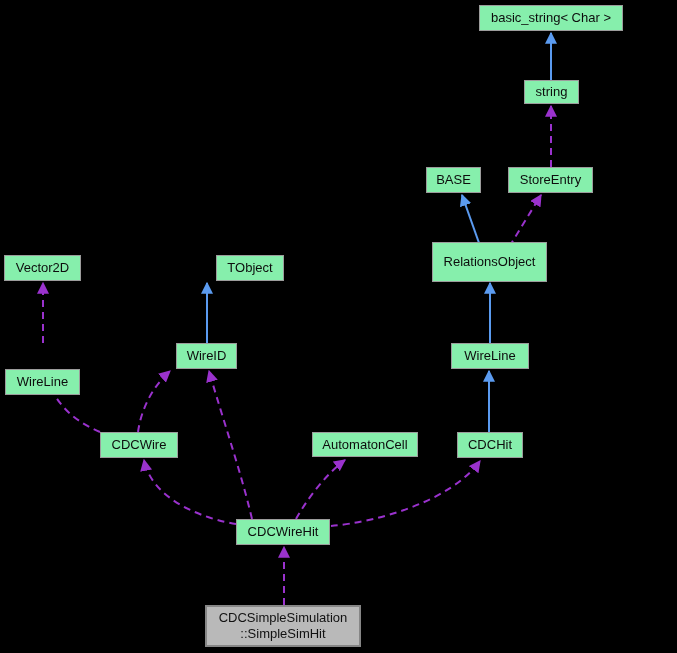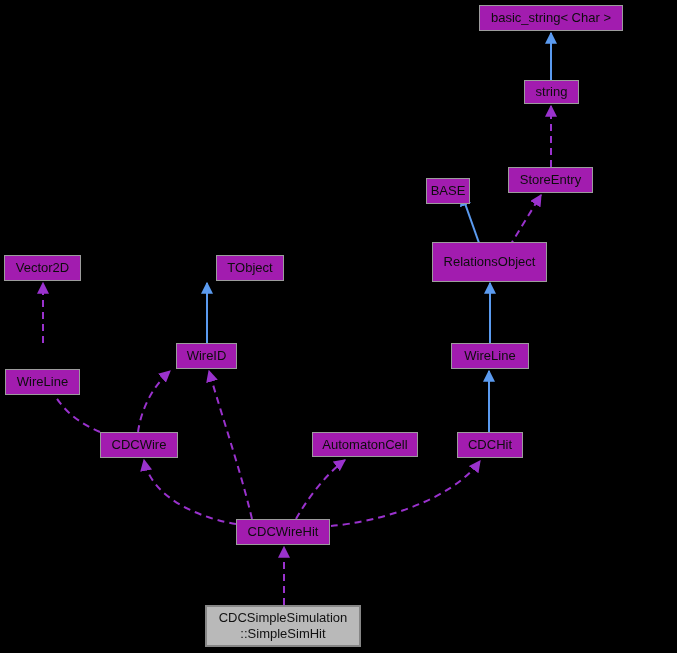--- a/index.html
+++ b/index.html
@@ -16,21 +16,21 @@
     font-family: "Liberation Sans", "DejaVu Sans", sans-serif;
   }
   #edges {
     position: absolute;
     left: 0; top: 0;
     width: 677px; height: 653px;
   }
   .node {
     position: absolute;
     box-sizing: border-box;
-    background: #a21caf;
+    background: #86efac;
     border: 1px solid #9c9c9c;
     color: #0d0d0d;
     font-size: 13px;
     line-height: 16px;
     display: flex;
     align-items: center;
     justify-content: center;
     text-align: center;
     white-space: pre-line;
     cursor: pointer;
@@ -66,21 +66,21 @@
       <path d="M100,432 C80,424 50,404 47,371" fill="none" stroke="#9a32cd" stroke-width="2" stroke-dasharray="7,5" marker-end="url(#arrow-purple)"></path>
       <path d="M138,432 C141,410 152,387 170,371" fill="none" stroke="#9a32cd" stroke-width="2" stroke-dasharray="7,5" marker-end="url(#arrow-purple)"></path>
       <path d="M236,524 C204,519 152,500 144,460" fill="none" stroke="#9a32cd" stroke-width="2" stroke-dasharray="7,5" marker-end="url(#arrow-purple)"></path>
       <path d="M252,519 C241,472 224,423 209,371" fill="none" stroke="#9a32cd" stroke-width="2" stroke-dasharray="7,5" marker-end="url(#arrow-purple)"></path>
       <path d="M296,519 C307,499 327,473 345,460" fill="none" stroke="#9a32cd" stroke-width="2" stroke-dasharray="7,5" marker-end="url(#arrow-purple)"></path>
       <path d="M331,526 C376,522 450,502 480,461" fill="none" stroke="#9a32cd" stroke-width="2" stroke-dasharray="7,5" marker-end="url(#arrow-purple)"></path>
     </svg>
   <div id="nodes">
       <div class="node" style="left: 479px; top: 5px; width: 144px; height: 26px;">basic_string&lt; Char &gt;</div>
       <div class="node" style="left: 524px; top: 80px; width: 55px; height: 24px;">string</div>
-      <div class="node" style="left: 426px; top: 178px; width: 44px; height: 26px;">BASE</div>
+      <div class="node" style="left: 426px; top: 167px; width: 55px; height: 26px;">BASE</div>
       <div class="node" style="left: 508px; top: 167px; width: 85px; height: 26px;">StoreEntry</div>
       <div class="node" style="left: 432px; top: 242px; width: 115px; height: 40px;">RelationsObject</div>
       <div class="node" style="left: 4px; top: 255px; width: 77px; height: 26px;">Vector2D</div>
       <div class="node" style="left: 172px; top: 255px; width: 68px; height: 26px; margin-left: 44px;">TObject</div>
       <div class="node" style="left: 5px; top: 343px; width: 75px; height: 26px; margin-top: 26px;">WireLine</div>
       <div class="node" style="left: 176px; top: 343px; width: 61px; height: 26px;">WireID</div>
       <div class="node" style="left: 451px; top: 343px; width: 78px; height: 26px;">WireLine</div>
       <div class="node" style="left: 100px; top: 432px; width: 78px; height: 26px;">CDCWire</div>
       <div class="node" style="left: 312px; top: 432px; width: 106px; height: 25px;">AutomatonCell</div>
       <div class="node" style="left: 457px; top: 432px; width: 66px; height: 26px;">CDCHit</div>

